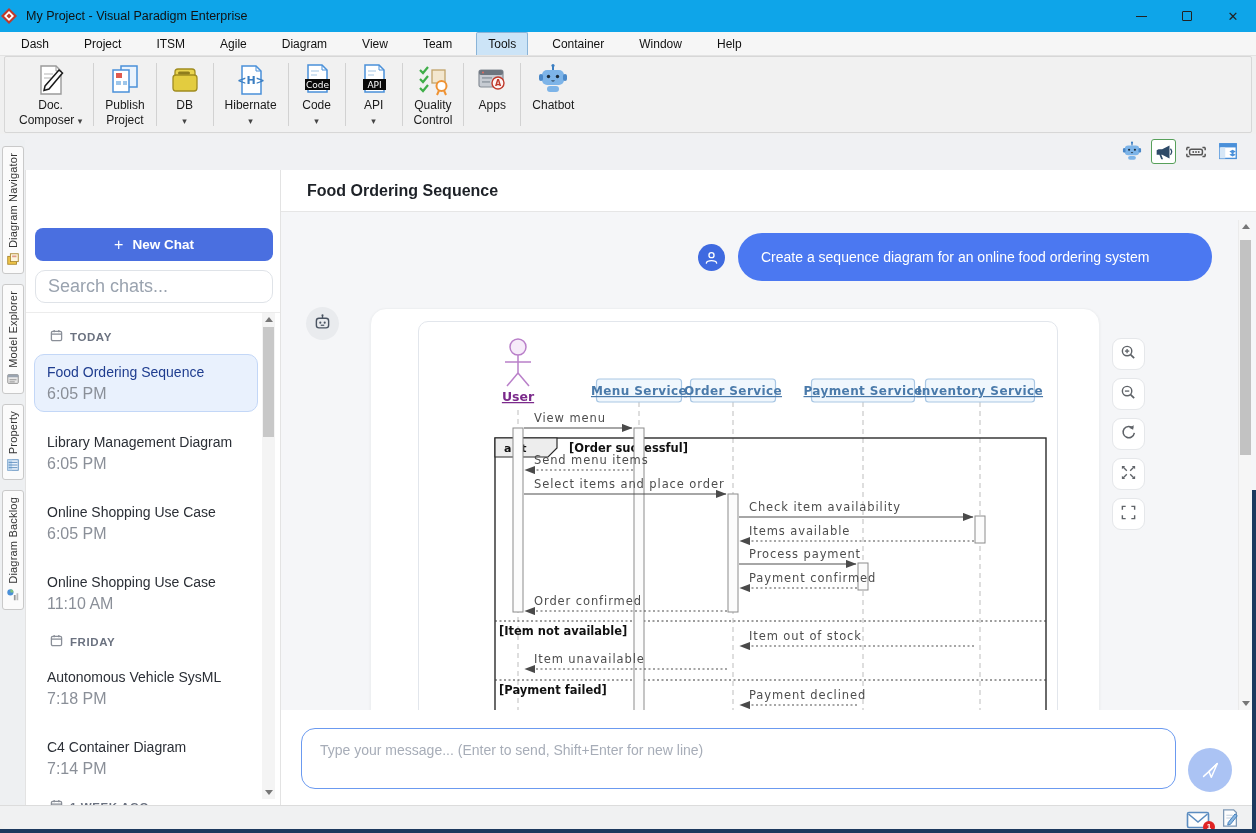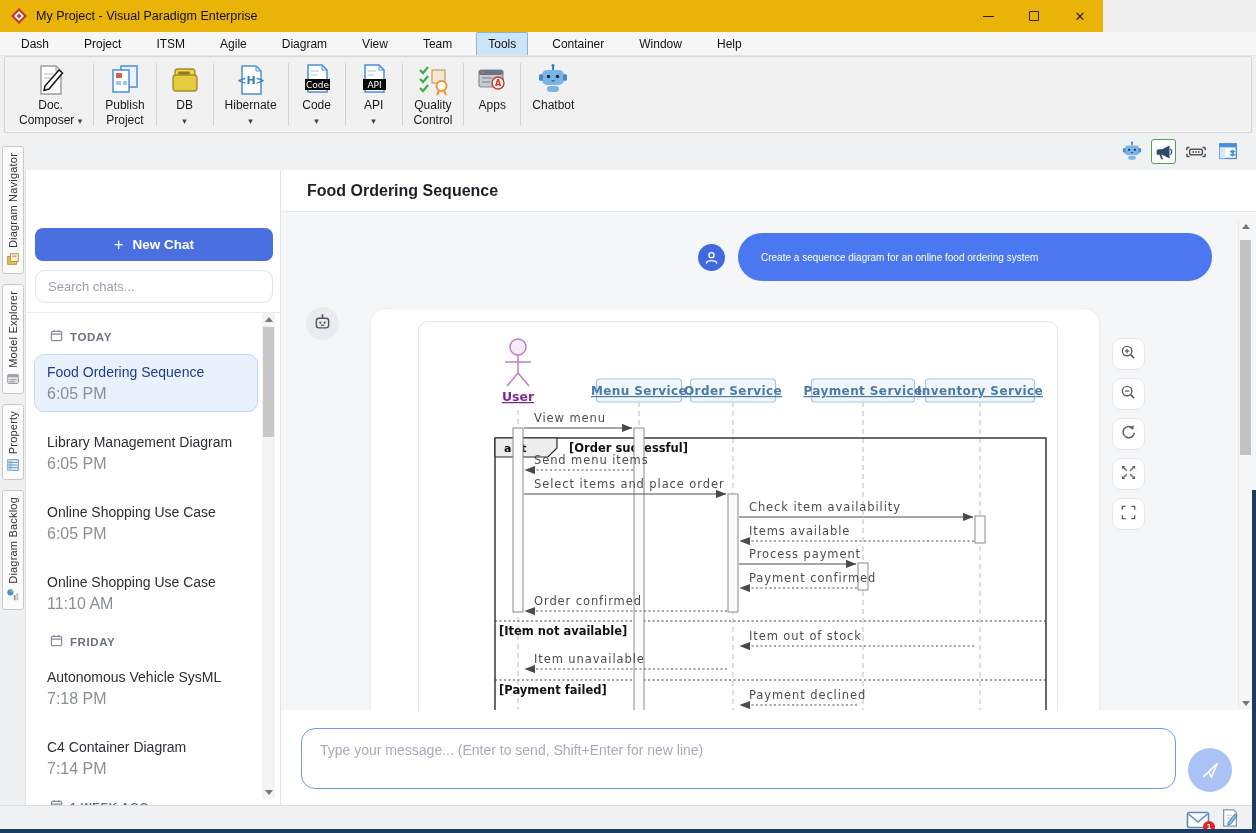--- a/index.html
+++ b/index.html
@@ -1,20 +1,20 @@
 <!DOCTYPE html>
 <html><head>
 <meta charset="utf-8">
 <style>
   * { margin:0; padding:0; box-sizing:border-box; }
   html,body { width:1256px; height:833px; overflow:hidden; }
   body { font-family:"Liberation Sans", sans-serif; position:relative; background:#f0f0f0; font-size:12px; color:#1a1a1a; }
 
   
-  .titlebar { position:absolute; left:0; top:0; width:1103px; height:32px; background:#eab308; display:flex; align-items:center; padding-left:10px; }
+  .titlebar { position:absolute; left:0; top:0; width:1256px; height:32px; background:#0ea5e9; display:flex; align-items:center; }
   .titlebar .logo { width:18px; height:18px; margin-right:8px; }
   .titlebar .title { font-size:12.5px; color:#111; }
   .wincontrols { position:absolute; right:0; top:0; height:32px; display:flex; }
   .winbtn { width:46px; height:32px; display:flex; align-items:center; justify-content:center; color:#222; }
   .winbtn .min { width:11px; height:1px; background:#222; }
   .winbtn .max { width:10px; height:10px; border:1.2px solid #222; border-radius:1px; }
   .winbtn .cls { font-size:13px; line-height:1; }
 
   
   .menubar { position:absolute; left:0; top:32px; width:1256px; height:24px; background:#f6f6f6; display:flex; align-items:flex-end; padding-left:10px; border-bottom:1px solid #e3e3e3; }
@@ -43,21 +43,21 @@
   .sidetab .vtext { writing-mode:vertical-rl; transform:rotate(180deg); font-size:11px; color:#333; letter-spacing:.2px; }
   .sidetab svg { width:14px; height:14px; margin-top:4px; }
 
   
   .chatpanel { position:absolute; left:25px; top:170px; width:256px; height:635px; background:#fff; border-right:1px solid #e3e3e3; border-left:1px solid #e3e3e3; }
   .cp-header { height:47px; display:flex; align-items:center; justify-content:space-between; padding:0 14px; border-bottom:1px solid #ececec; }
   .cp-title { font-size:15px; font-weight:700; color:#15181d; }
   .cp-collapse { width:20px; height:20px; }
   .newchat { position:absolute; left:9px; top:58px; width:238px; height:33px; background:#4a6fe0; border-radius:8px; color:#fff; display:flex; align-items:center; justify-content:center; gap:9px; font-size:13.5px; font-weight:700; }
   .newchat .plus { font-size:16px; font-weight:400; }
-  .searchbox { position:absolute; left:9px; top:100px; width:238px; height:33px; border:1px solid #dfe3e8; border-radius:10px; font-size:13px; color:#333; padding:0 12px; font-family:"Liberation Sans",sans-serif; outline:none; }
+  .searchbox { position:absolute; left:9px; top:100px; width:238px; height:33px; border:1px solid #dfe3e8; border-radius:10px; font-size:18px; color:#333; padding:0 12px; font-family:"Liberation Sans",sans-serif; outline:none; }
   .searchbox::placeholder { color:#9aa3af; }
   .cp-divider { position:absolute; left:0; top:142px; width:100%; border-top:1px solid #ececec; }
   .chatlist { position:absolute; left:8px; top:143px; right:22px; bottom:0; overflow:hidden; padding-top:6px; }
   .cl-section { display:flex; align-items:center; gap:7px; margin:10px 0 10px 8px; font-size:11.5px; font-weight:700; color:#6b7280; letter-spacing:.6px;padding-left:8px; }
   .cl-section svg { width:13px; height:13px; }
   .cl-item { padding:8px 12px; border-radius:10px; border:1px solid transparent; margin-bottom:12px; }
   .cl-item.selected { background:#e9f1fd; border-color:#c3d7f7; }
   .cl-item .t { font-size:14px; color:#2b2f36; line-height:19px; }
   .cl-item.selected .t { color:#1f3d8f; font-weight:400; }
   .cl-item .time { font-size:16px; color:#8a8f98; margin-top:3px; }
@@ -66,21 +66,21 @@
   .arrow-up { position:absolute; top:4px; left:3px; width:0; height:0; border-left:4px solid transparent; border-right:4px solid transparent; border-bottom:5px solid #777; }
   .arrow-dn { position:absolute; bottom:4px; left:3px; width:0; height:0; border-left:4px solid transparent; border-right:4px solid transparent; border-top:5px solid #777; }
 
   
   .mainpanel { position:absolute; left:281px; top:170px; width:975px; height:635px; background:#fff; }
   .mp-header { height:42px; background:#fff; border-bottom:1px solid #e6e6e6; display:flex; align-items:center; padding-left:26px; }
   .mp-title { font-size:16px; font-weight:700; color:#1d2127; }
   .chatarea { position:absolute; left:0; top:42px; width:975px; height:498px; background:#f5f6f8; overflow:hidden; }
   .u-avatar { position:absolute; left:417px; top:32px; width:27px; height:27px; border-radius:50%; background:#3f6ae0; display:flex; align-items:center; justify-content:center; }
   .u-avatar svg { width:19px; height:19px; }
-  .u-bubble { position:absolute; left:457px; top:21px; width:474px; height:48px; background:#4b78f1; border-radius:24px; color:#fff; font-size:10px; display:flex; align-items:center; padding:0 23px; }
+  .u-bubble { position:absolute; left:457px; top:21px; width:474px; height:48px; background:#4b78f1; border-radius:24px; color:#fff; font-size:14px; display:flex; align-items:center; padding:0 23px; }
   .b-avatar { position:absolute; left:25px; top:95px; width:33px; height:33px; border-radius:50%; background:#e9ebee; display:flex; align-items:center; justify-content:center; }
   .b-avatar svg { width:21px; height:21px; }
   .b-card { position:absolute; left:89px; top:96px; width:730px; height:460px; background:#fff; border:1px solid #eef0f2; border-radius:16px; box-shadow:0 1px 3px rgba(0,0,0,.05); }
   .dg-panel { position:absolute; left:47px; top:12px; width:640px; height:420px; border:1px solid #e2e6ec; border-radius:10px; background:#fff; overflow:hidden; }
   .dg-panel svg { display:block; }
   .zoomcol { position:absolute; left:831px; top:126px; display:flex; flex-direction:column; gap:8px; }
   .zbtn { width:33px; height:32px; background:#fff; border:1px solid #e5e7ea; border-radius:9px; display:flex; align-items:center; justify-content:center; }
   .zbtn svg { width:17px; height:17px; }
   .mp-scroll { position:absolute; left:957px; top:8px; width:13px; height:490px; background:#f6f6f6; border-left:1px solid #ebebeb; }
   .mp-scroll .thumb { position:absolute; left:1px; top:20px; width:11px; height:215px; background:#c2c2c2; }

